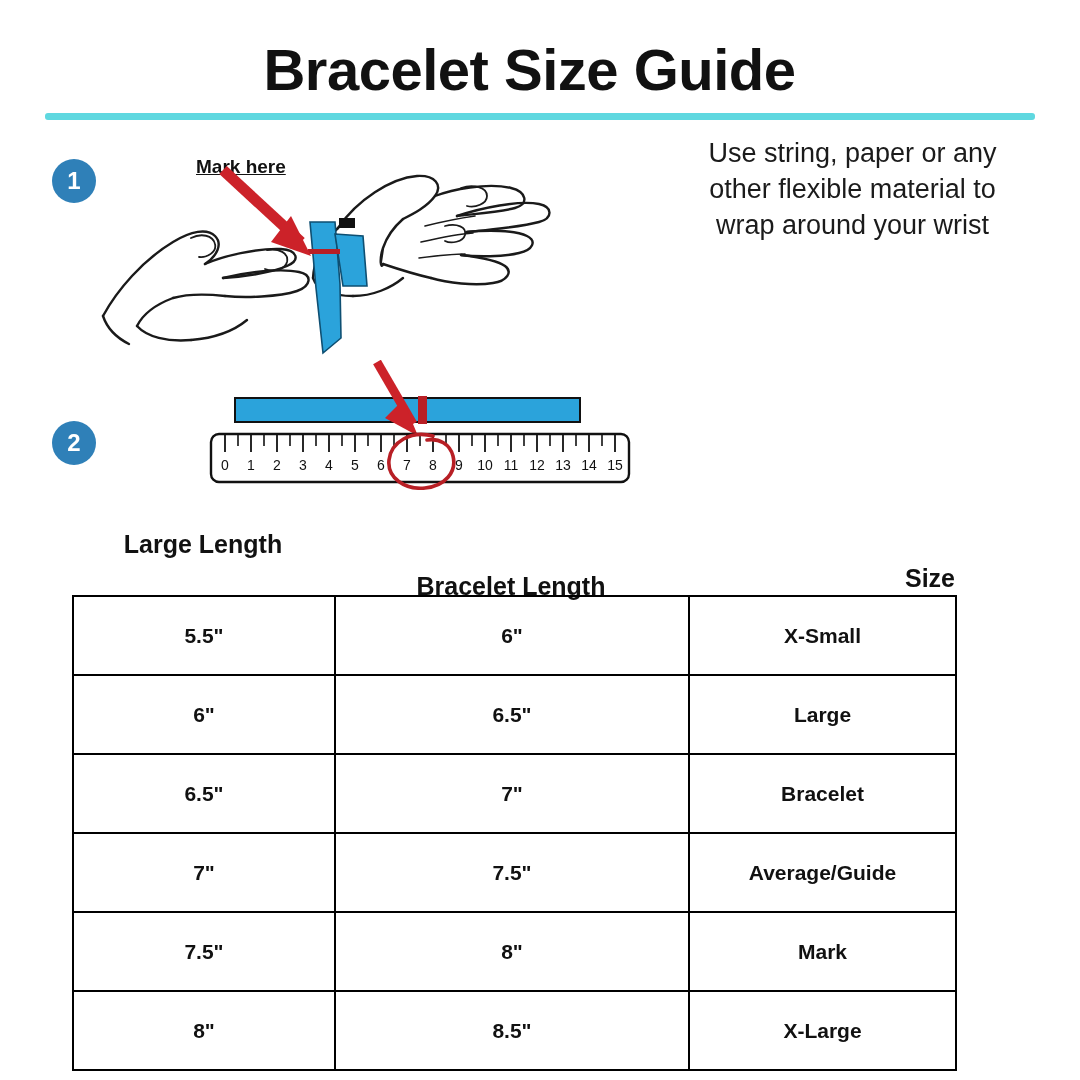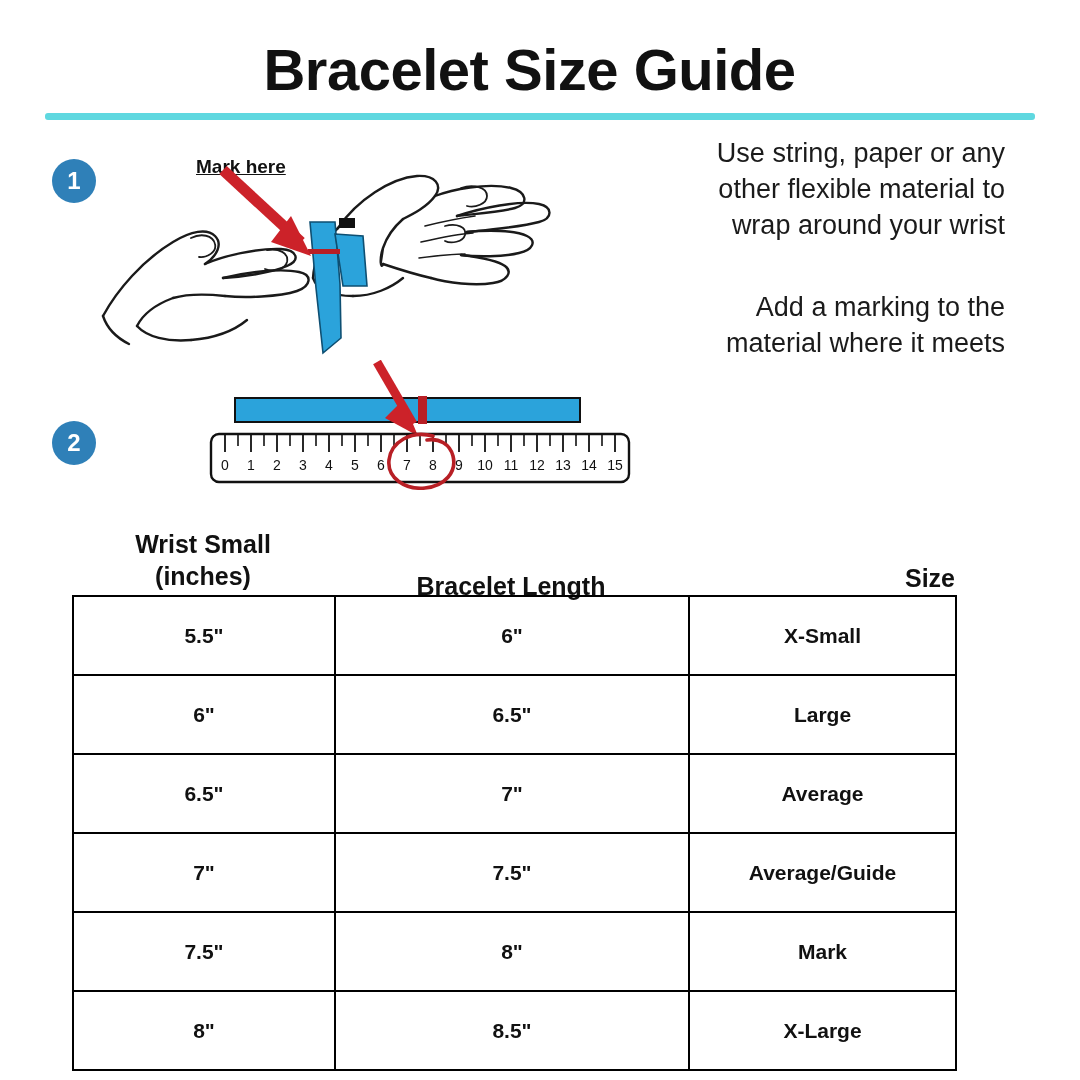--- a/index.html
+++ b/index.html
@@ -56,21 +56,21 @@
   }
   #badge-1 { left: 52px; top: 159px; }
   #badge-2 { left: 52px; top: 421px; }
 
   
   .instructions {
     position: absolute;
     left: 700px;
     top: 136px;
     width: 305px;
-    text-align: right;
+    text-align: center;
   }
   .instr-block {
     font-size: 27px;
     line-height: 1.33;
     color: #1b1b1b;
   }
   .instr-block + .instr-block { margin-top: 46px; }
 
   
   .hands-illo {
@@ -143,21 +143,20 @@
 
 <div class="step-badge" id="badge-1">
   <span>1</span>
 </div>
 <div class="step-badge" id="badge-2">
   <span>2</span>
 </div>
 
 <div class="instructions">
   <div class="instr-block">Use string, paper or any other flexible material to wrap around your wrist</div>
-  <div class="instr-block">Add a marking to the material where it meets</div>
 </div>
 
 <div class="mark-here-label">Mark here</div>
 
 <svg class="hands-illo" viewBox="0 0 470 225">
   <g fill="none" stroke="#1a1a1a" stroke-width="2.4" stroke-linecap="round" stroke-linejoin="round">
 
     <path d="M243 90 C 262 62, 296 40, 322 38 C 340 37, 348 47, 340 58 C 332 69, 318 76, 308 81"></path>
     <path d="M340 58 C 356 52, 392 44, 416 50 C 432 54, 434 66, 420 70 C 406 74, 378 76, 362 78"></path>
     <path d="M362 78 C 386 70, 424 62, 444 66 C 458 69, 458 80, 444 84 C 426 89, 392 92, 372 94"></path>
@@ -265,22 +264,21 @@
       <text x="332" y="110">12</text>
       <text x="358" y="110">13</text>
       <text x="384" y="110">14</text>
       <text x="410" y="110">15</text>
     </g>
 
   <path d="M228 76 C 206 70, 186 82, 184 100 C 182 118, 200 130, 220 128 C 240 126, 252 112, 248 96 C 245 84, 234 78, 222 80" fill="none" stroke="#b81f25" stroke-width="3.6" stroke-linecap="round"></path>
 </svg>
 
 <div class="col-head" id="head-wrist">
-  <div>Wrist Small</div>
-  <div>(inches)</div>
+  <div>Large Length</div>
 </div>
 <div class="col-head" id="head-length">Bracelet Length</div>
 <div class="col-head" id="head-size">Size</div>
 
 <table class="size-table">
   <colgroup>
       <col class="c1">
       <col class="c2">
       <col class="c3">
     </colgroup>
@@ -291,21 +289,21 @@
         <td>X-Small</td>
       </tr>
       <tr>
         <td>6"</td>
         <td>6.5"</td>
         <td>Large</td>
       </tr>
       <tr>
         <td>6.5"</td>
         <td>7"</td>
-        <td>Average</td>
+        <td>Bracelet</td>
       </tr>
       <tr>
         <td>7"</td>
         <td>7.5"</td>
         <td>Average/Guide</td>
       </tr>
       <tr>
         <td>7.5"</td>
         <td>8"</td>
         <td>Mark</td>

